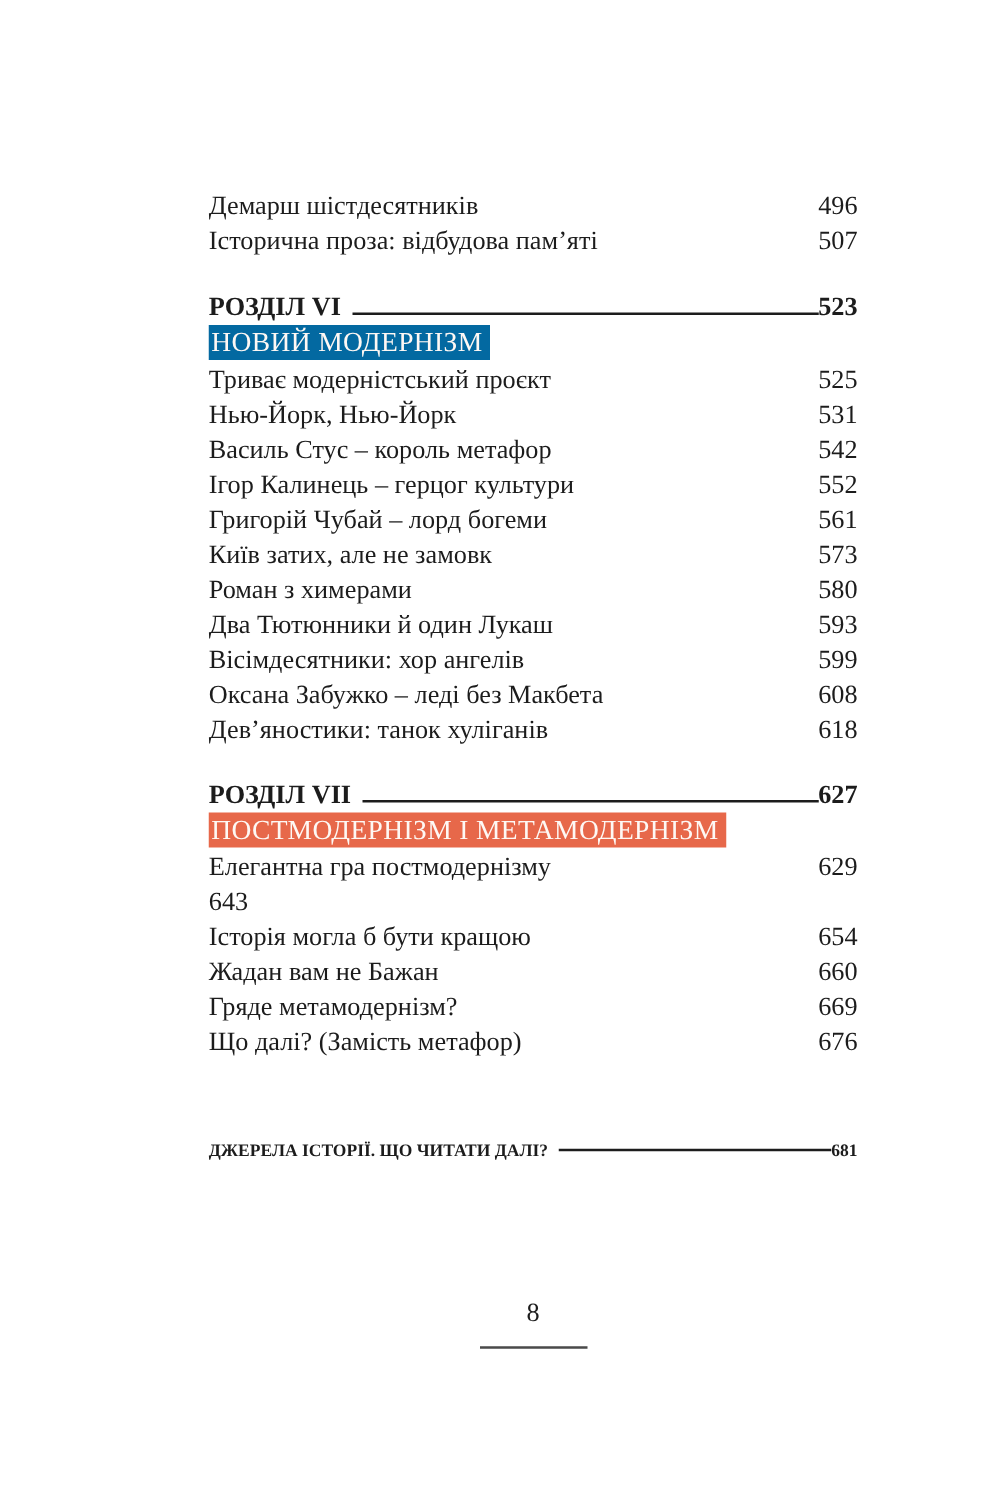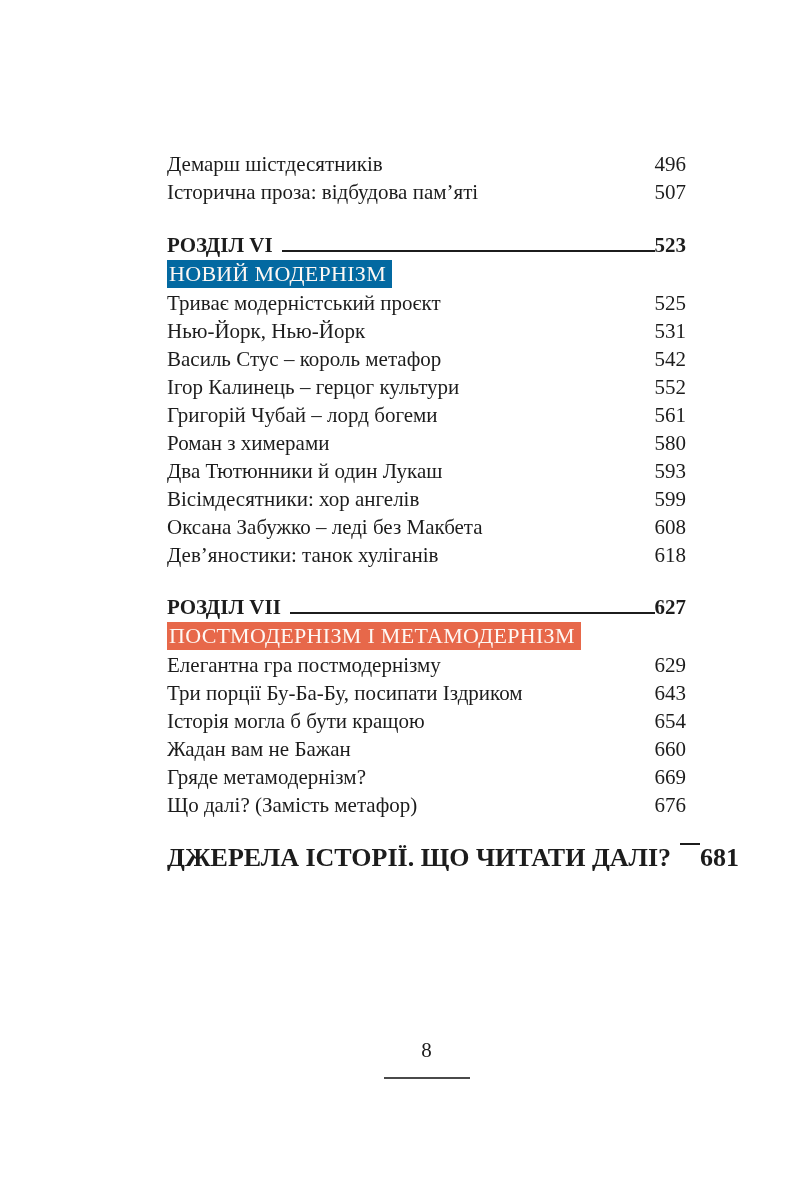--- a/index.html
+++ b/index.html
@@ -60,26 +60,26 @@
     background: #e7684a;
     font-size: 22px;
     line-height: 28px;
     height: 28px;
     padding: 0 6px 0 2px;
     letter-spacing: 0.3px;
     white-space: nowrap;
   }
   .closing-row {
     display: flex;
-    align-items: flex-start;
+    align-items: center;
     height: 29px;
     line-height: 29px;
-    font-size: 26px;
+    font-size: 14px;
     font-weight: bold;
-    margin-top: 24px;
+    margin-top: 60px;
   }
   .folio {
     position: absolute;
     left: 167px;
     top: 1036px;
     width: 519px;
     text-align: center;
     font-size: 21px;
     line-height: 28px;
   }
@@ -130,20 +130,24 @@
     </div>
     <div class="toc-row">
       <span class="toc-title">Ігор Калинець – герцог культури</span>
       <span class="toc-page">552</span>
     </div>
     <div class="toc-row">
       <span class="toc-title">Григорій Чубай – лорд богеми</span>
       <span class="toc-page">561</span>
     </div>
     <div class="toc-row">
+      <span class="toc-title">Київ затих, але не замовк</span>
+      <span class="toc-page">573</span>
+    </div>
+    <div class="toc-row">
       <span class="toc-title">Роман з химерами</span>
       <span class="toc-page">580</span>
     </div>
     <div class="toc-row">
       <span class="toc-title">Два Тютюнники й один Лукаш</span>
       <span class="toc-page">593</span>
     </div>
     <div class="toc-row">
       <span class="toc-title">Вісімдесятники: хор ангелів</span>
       <span class="toc-page">599</span>
@@ -164,21 +168,20 @@
     </div>
     <div class="chapter-title-row">
       <span class="highlight-box" style="background: rgb(231, 104, 74); color: rgb(254, 248, 244);">ПОСТМОДЕРНІЗМ І МЕТАМОДЕРНІЗМ</span>
     </div>
 
     <div class="toc-row">
       <span class="toc-title">Елегантна гра постмодернізму</span>
       <span class="toc-page">629</span>
     </div>
     <div class="toc-row">
-      <span class="toc-title">Три порції Бу-Ба-Бу, посипати Іздриком</span>
       <span class="toc-page">643</span>
     </div>
     <div class="toc-row">
       <span class="toc-title">Історія могла б бути кращою</span>
       <span class="toc-page">654</span>
     </div>
     <div class="toc-row">
       <span class="toc-title">Жадан вам не Бажан</span>
       <span class="toc-page">660</span>
     </div>

